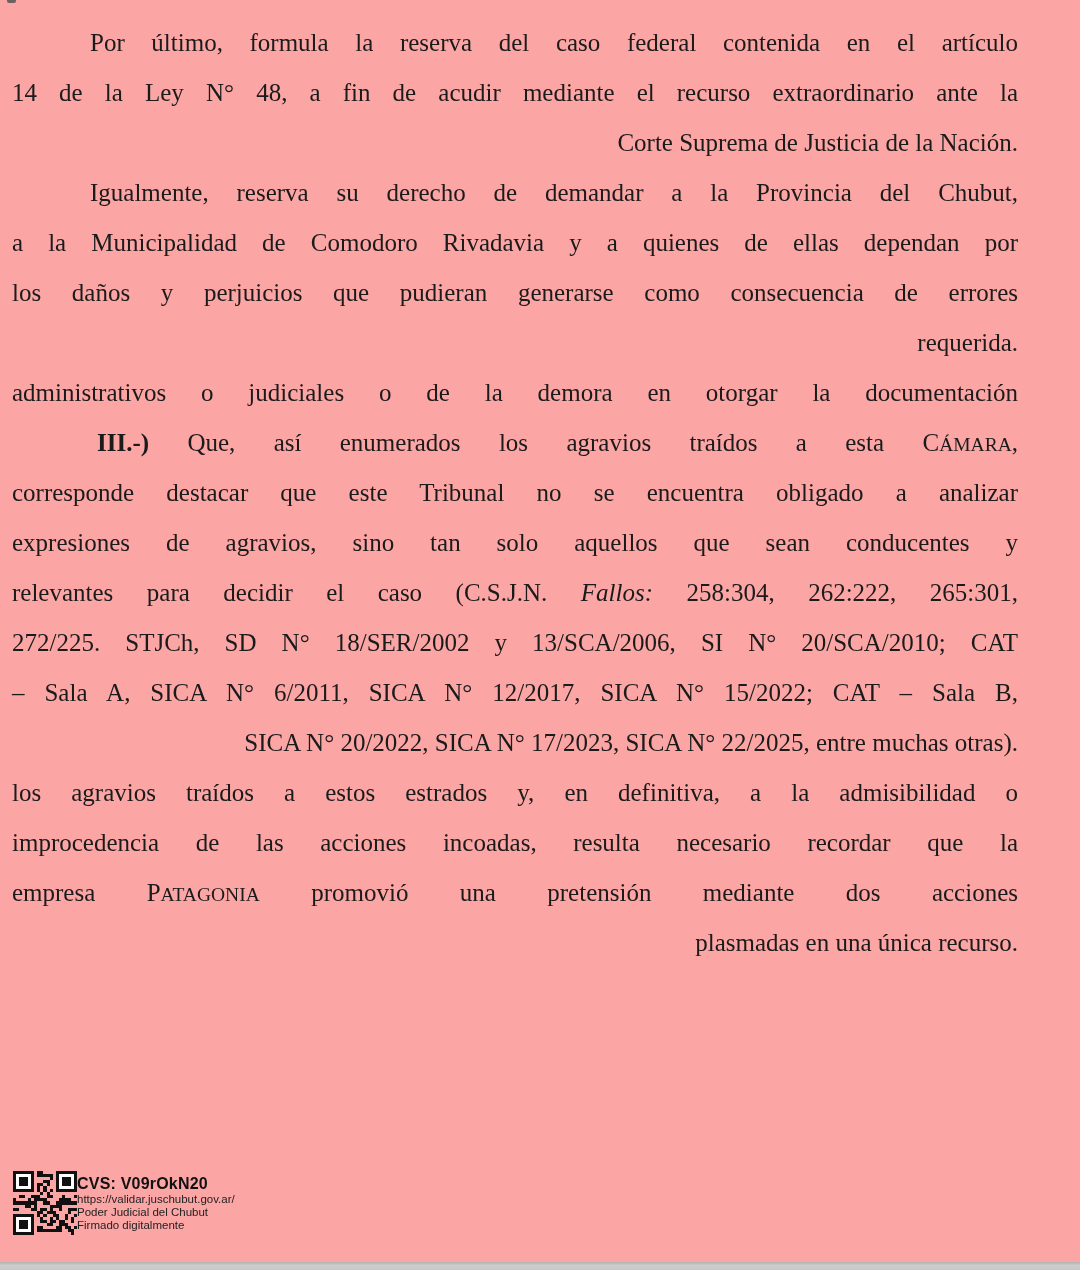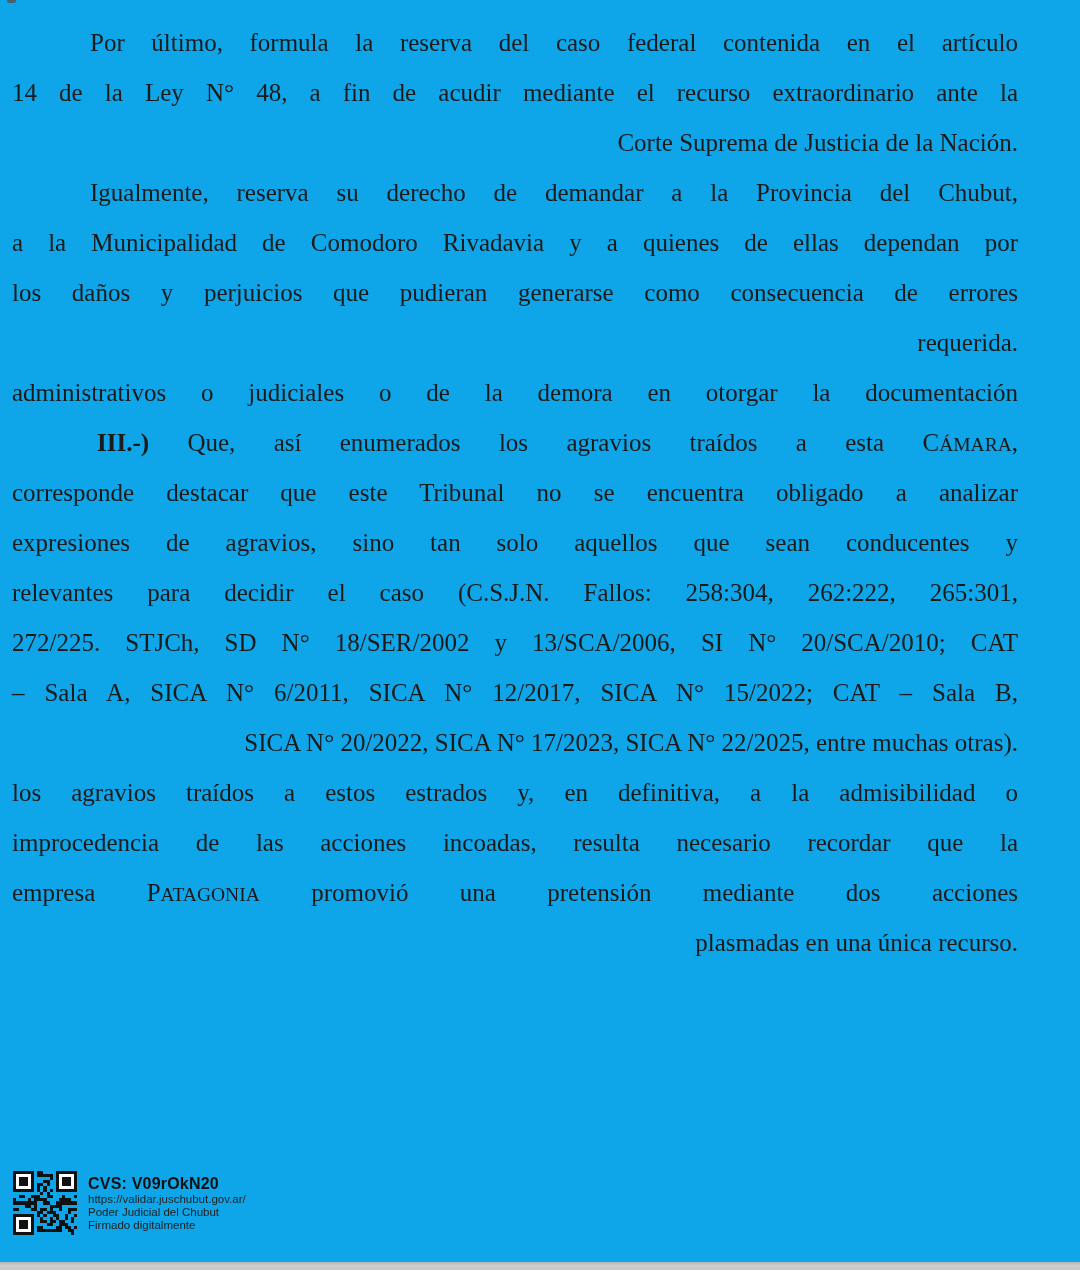--- a/index.html
+++ b/index.html
@@ -11,21 +11,21 @@
     width: 1080px;
     height: 1270px;
     position: relative;
     overflow: hidden;
     font-family: "Liberation Serif", "DejaVu Serif", serif;
     color: #1b1b1b;
   }
   .page {
     position: absolute;
     inset: 0;
-    background: #0ea5e9;
+    background: #fca5a5;
   }
   .crop-mark {
     position: absolute;
     left: 7px;
     top: 0;
     width: 9px;
     height: 3px;
     background: #555555;
     border-radius: 0 0 2px 2px;
     opacity: 0.85;
@@ -44,29 +44,28 @@
     text-align: right;
   }
   .line.just {
     text-align: justify;
     text-align-last: justify;
   }
   .line.indent {
     text-indent: 78px;
   }
   .seg-b { font-weight: 700; margin-left: 7px; }
-  .seg-i { }
+  .seg-i { font-style: italic; }
   .sc-rest { font-size: 0.78em; }
   .stamp {
     position: absolute;
     left: 13px;
     top: 1171px;
     display: flex;
     align-items: flex-start;
-    gap: 11px;
     font-family: "Liberation Sans", "DejaVu Sans", sans-serif;
   }
   .qr {
     width: 64px;
     height: 64px;
     display: block;
   }
   .stamp-text {
     padding-top: 3px;
   }

